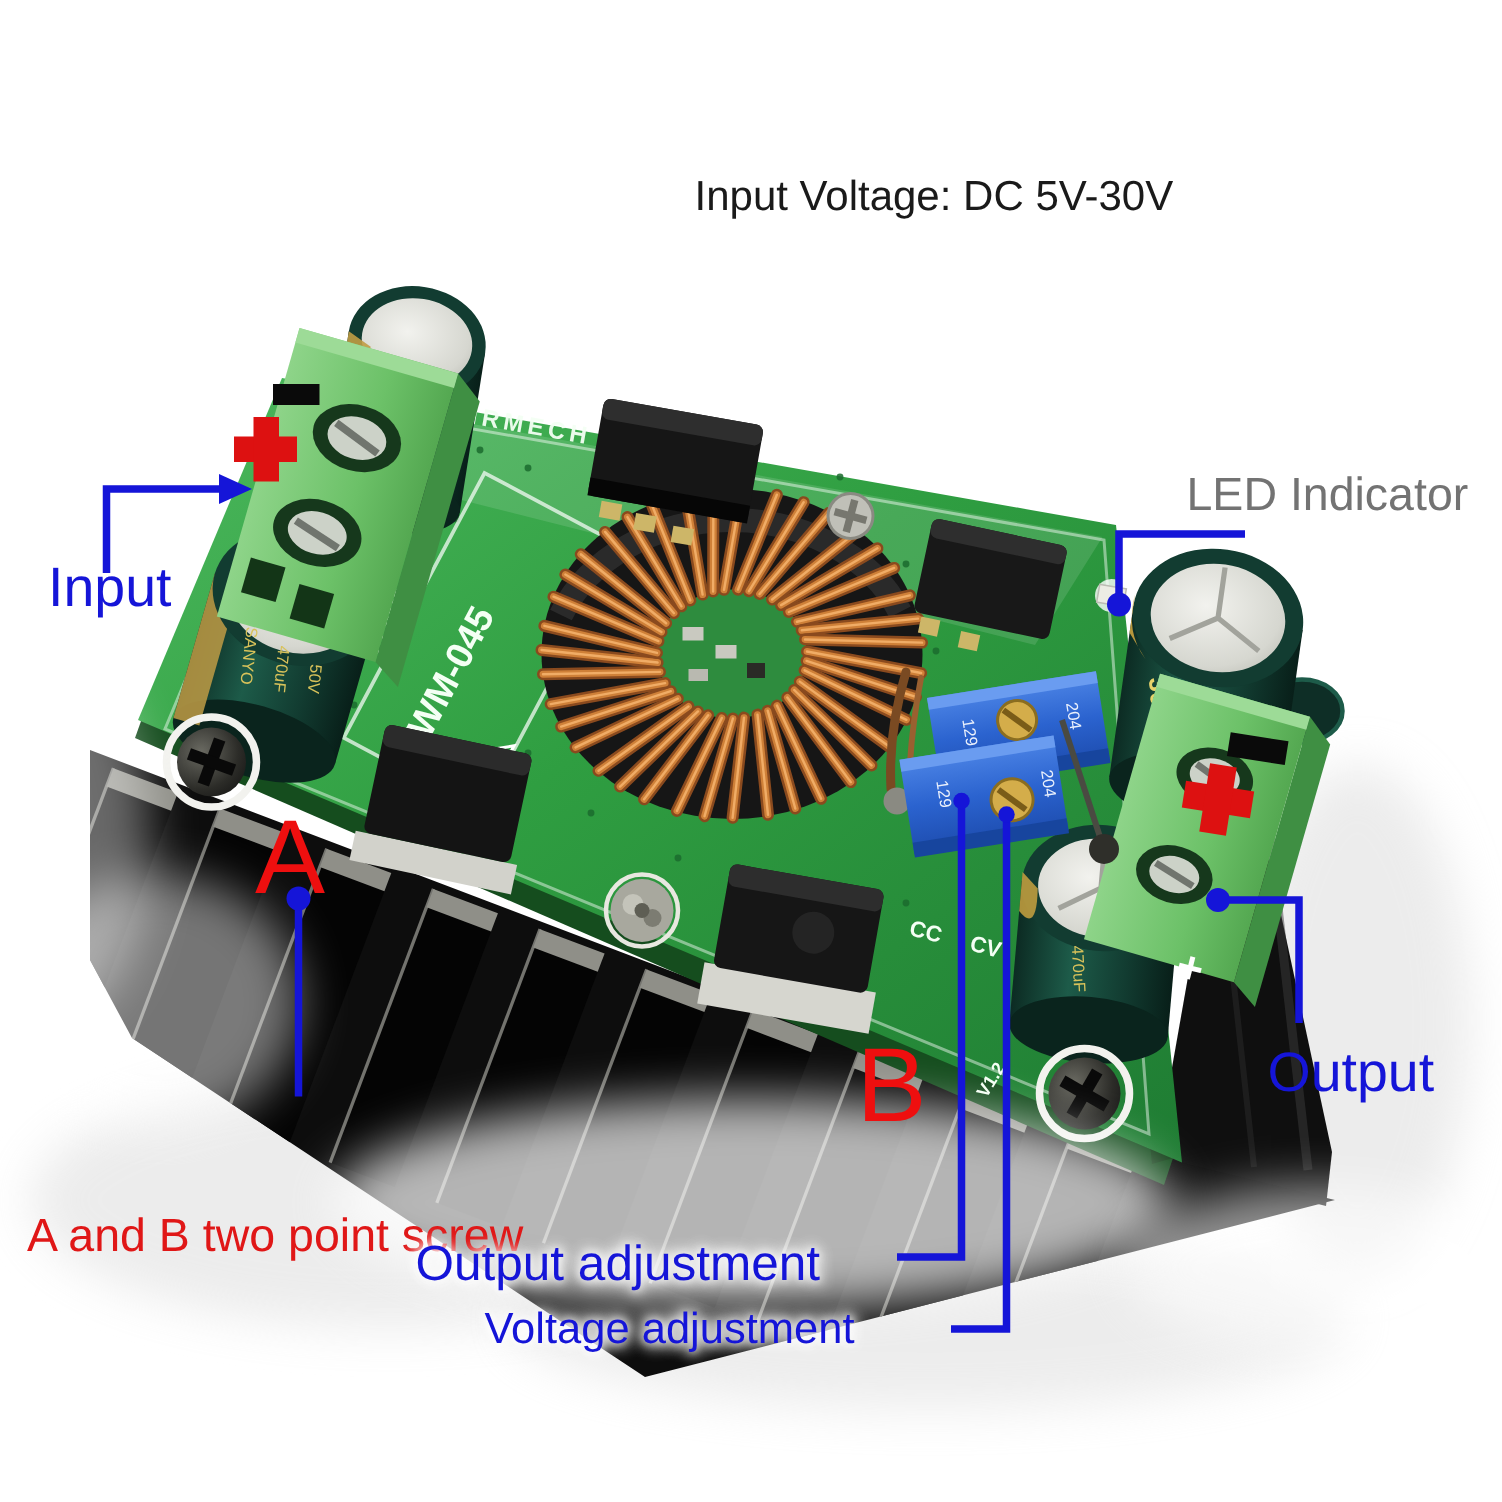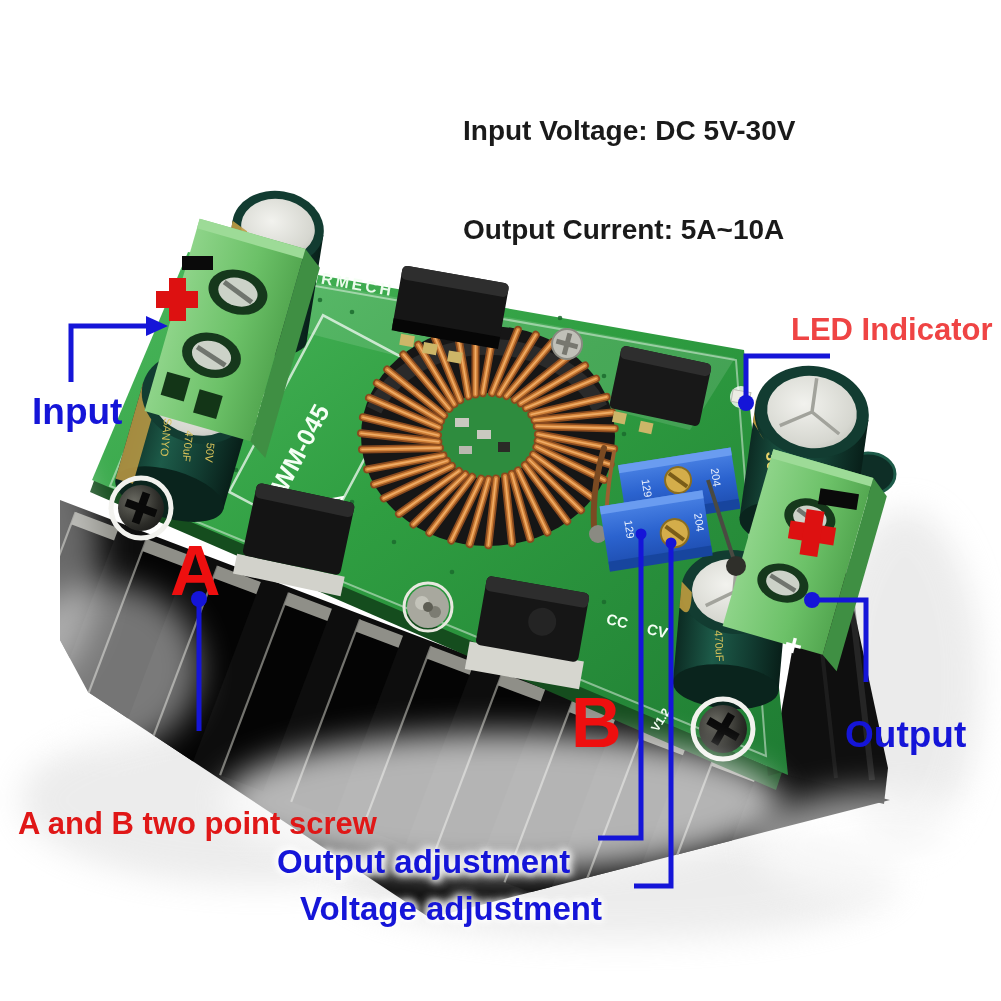--- a/index.html
+++ b/index.html
@@ -1,31 +1,31 @@
 <!DOCTYPE html>
 <html><head>
 <meta charset="utf-8">
 <style>
   html,body{margin:0;padding:0;background:#fff;}
   #stage{position:relative;width:1001px;height:1001px;overflow:hidden;background:#fff;
          font-family:"Liberation Sans",sans-serif;}
   #art{position:absolute;left:0;top:0;}
-  .lbl{position:absolute;font-weight:bold;white-space:pre;line-height:1.15;}
+  .lbl{position:absolute;font-weight:normal;white-space:pre;line-height:1.15;}
   .specs{left:463px;top:48px;font-size:28px;color:#1a1a1a;line-height:33px;}
-  .led{left:791px;top:312px;font-size:31px;color:#ef4444;}
-  .blue{color:#1515d8;margin-top:20px;}
+  .led{left:791px;top:312px;font-size:31px;color:#737373;}
+  .blue{color:#1515d8;}
   .red{color:#e01717;}
   .input-lbl{left:32px;top:371px;font-size:37px;}
   .output-lbl{left:845px;top:694px;font-size:37px;}
   .marker{font-size:70px;color:#ee0f0f;line-height:1;}
   .marker-a{left:170px;top:536px;}
   .marker-b{left:571px;top:688px;}
   .note{left:18px;top:731px;font-size:31px;line-height:37px;}
   .cur-lbl{left:277px;top:823px;font-size:33px;}
-  .vol-lbl{left:300px;top:870px;font-size:33px;}
+  .vol-lbl{left:323px;top:870px;font-size:29px;}
   .halo{text-shadow:0 0 6px #fff,0 0 12px #fff,2px 2px 10px #fff,-2px -2px 10px #fff;}
 </style>
 </head>
 <body>
 
 <div id="stage">
 
 <svg id="art" width="1001" height="1001" viewBox="0 0 1001 1001">
   <defs>
     <filter id="soft" x="-60%" y="-60%" width="220%" height="220%">
@@ -476,21 +476,20 @@
     <circle cx="199" cy="599" r="8" fill="#1515d8" stroke="none"></circle>
     <polyline points="641,534 641,838 598,838"></polyline>
     <circle cx="641" cy="534" r="5.5" fill="#1515d8" stroke="none"></circle>
     <polyline points="671,543 671,886 634,886"></polyline>
     <circle cx="671" cy="543" r="5.5" fill="#1515d8" stroke="none"></circle>
   </g>
 </svg>
 
   <div class="lbl specs">
     <div>Input Voltage: DC 5V-30V</div>
-    <div>Output Current: 5A~10A</div>
   </div>
 
   <div class="lbl led">LED Indicator</div>
   <div class="lbl blue input-lbl">Input</div>
   <div class="lbl blue output-lbl">Output</div>
   <div class="lbl marker marker-a">A</div>
   <div class="lbl marker marker-b">B</div>
 
   <div class="lbl red note">
     <div>A and B two point screw</div>

